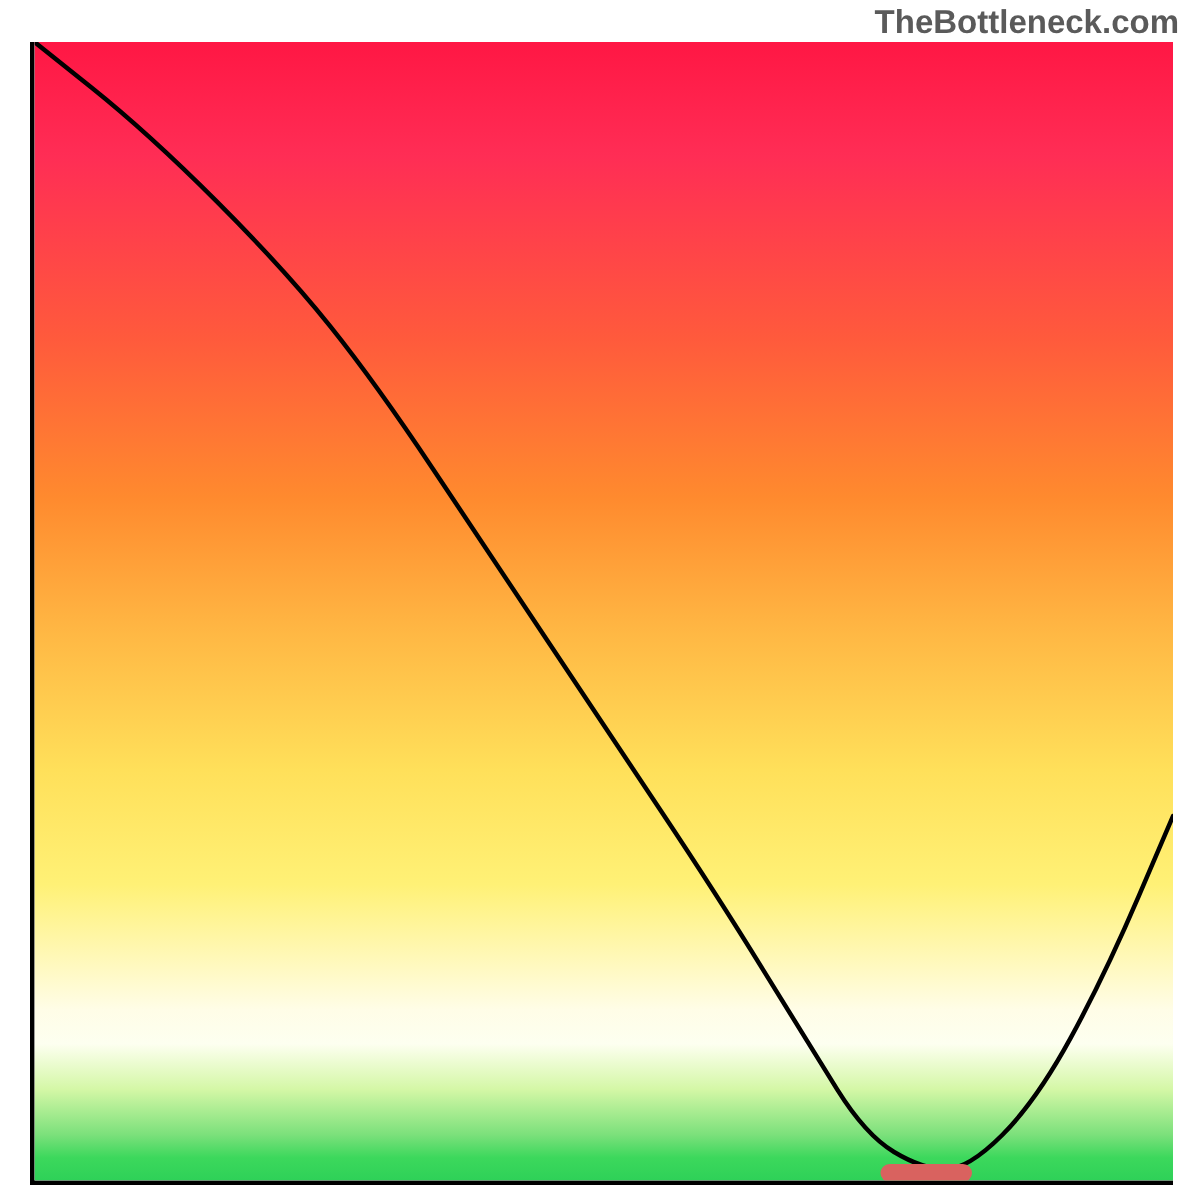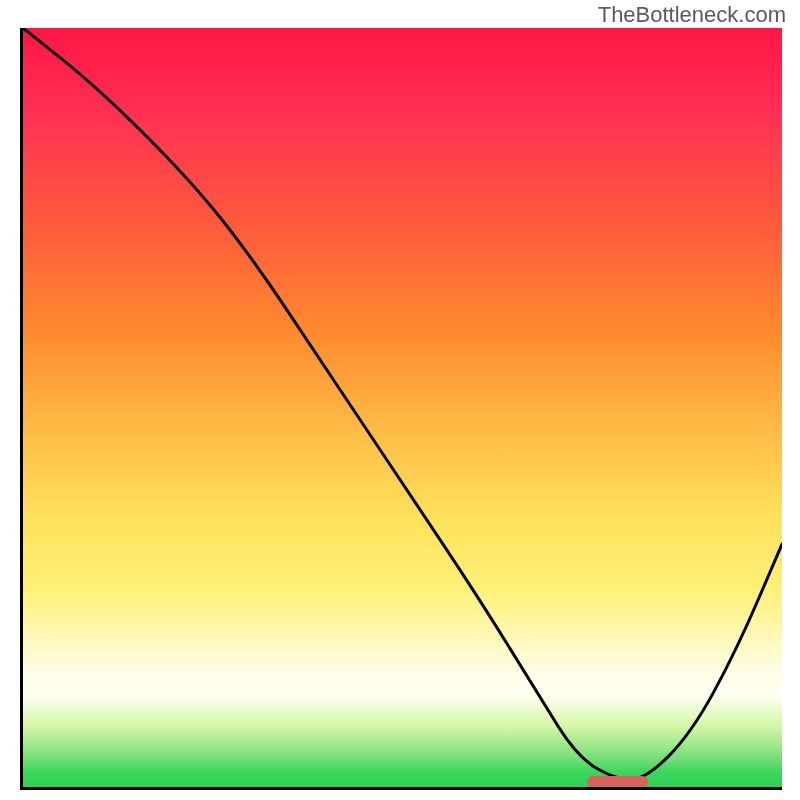--- a/index.html
+++ b/index.html
@@ -13,21 +13,21 @@
   .container {
     position: relative;
     width: 800px;
     height: 800px;
   }
   .watermark {
     position: absolute;
     top: 2px;
     right: 14px;
     font-size: 22px;
-    font-weight: 400;
+    font-weight: 700;
     color: #5a5a5a;
     z-index: 10;
   }
   .plot-frame {
     position: absolute;
     left: 20px;
     top: 28px;
     width: 762px;
     height: 762px;
     border-left: 3px solid #000;

